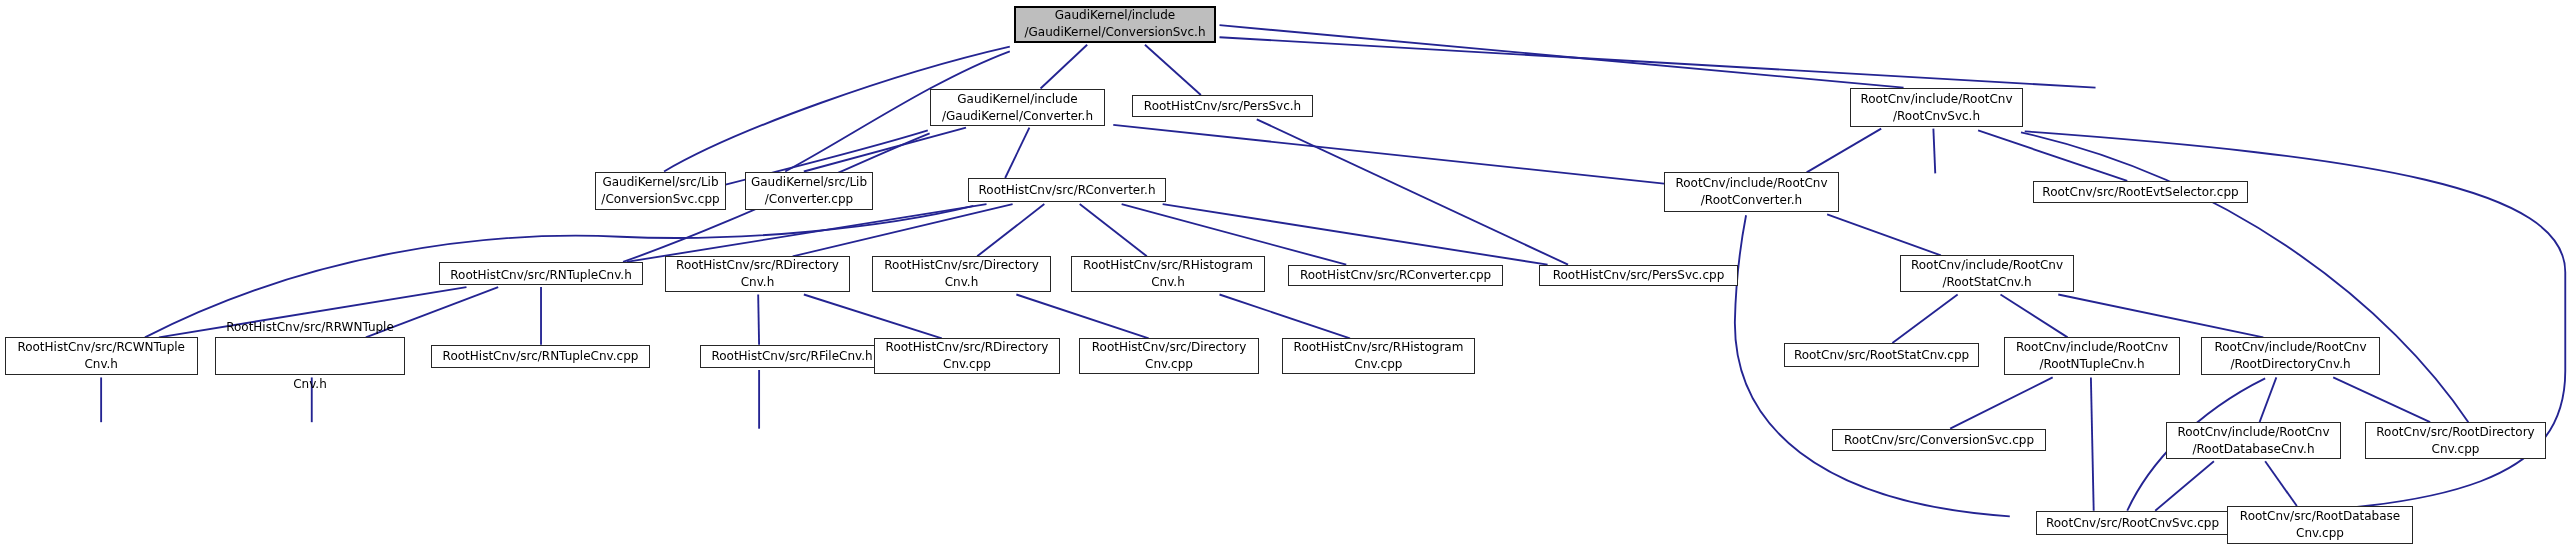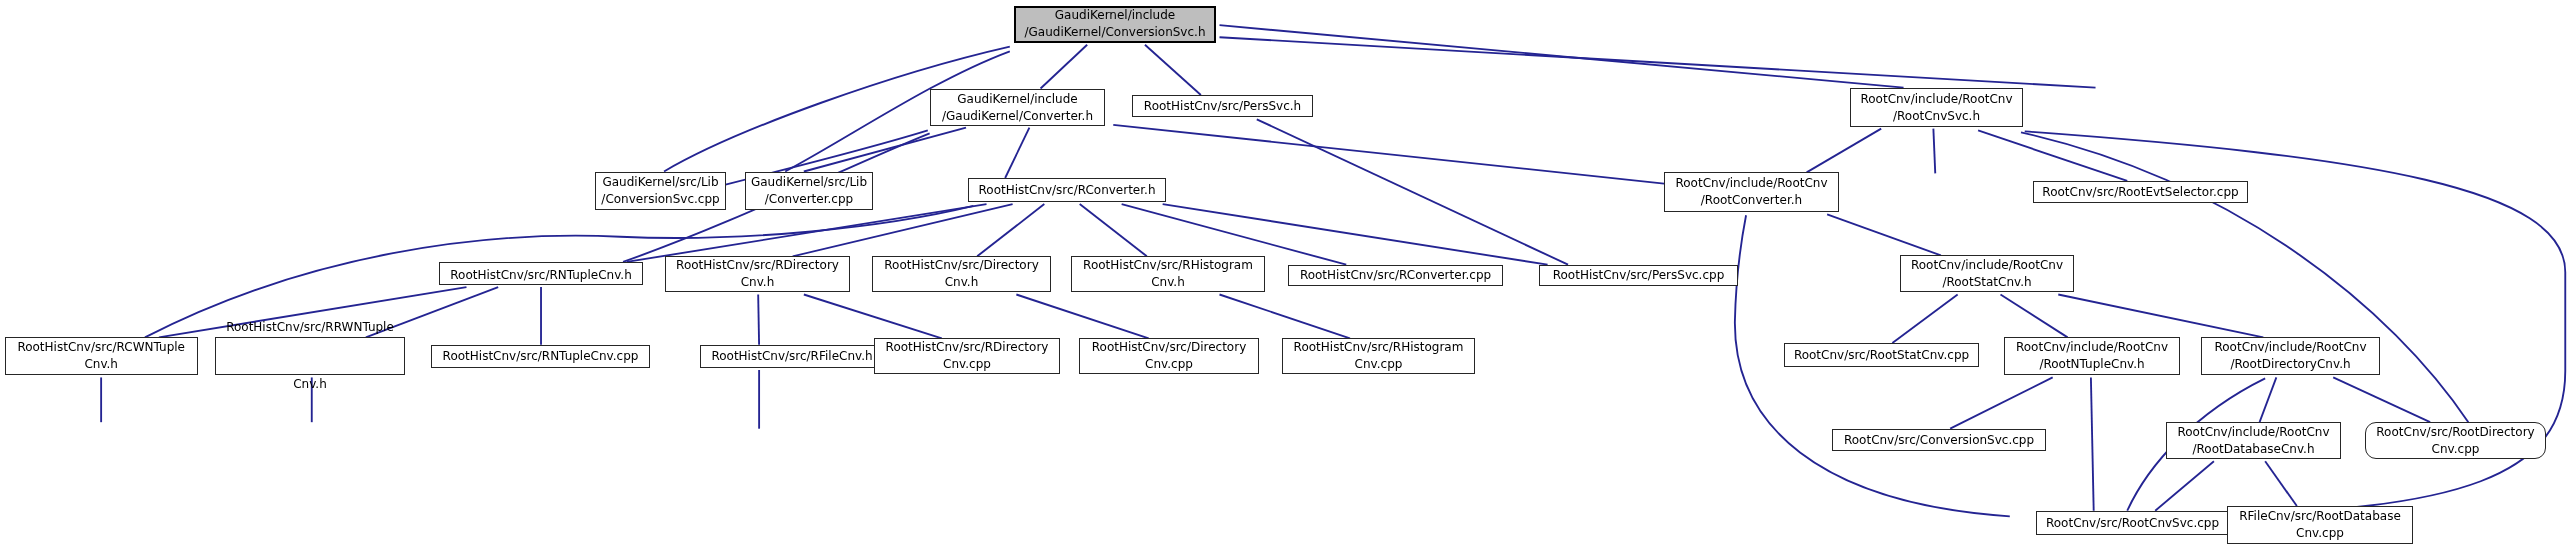--- a/index.html
+++ b/index.html
@@ -184,25 +184,25 @@
       <div class="lbl">RootCnv/include/RootCnv</div>
       <div class="lbl">/RootDirectoryCnv.h</div>
     </div>
     <div class="node" title="RootCnv/src/RootNTupleCnv.cpp" style="left: 1832px; top: 429px; width: 214px; height: 22.4px;">
       <div class="lbl">RootCnv/src/ConversionSvc.cpp</div>
     </div>
     <div class="node" title="RootCnv/include/RootCnv/RootDatabaseCnv.h" style="left: 2166px; top: 422px; width: 175px; height: 37px;">
       <div class="lbl">RootCnv/include/RootCnv</div>
       <div class="lbl">/RootDatabaseCnv.h</div>
     </div>
-    <div class="node" title="RootCnv/src/RootDirectoryCnv.cpp" style="left: 2365px; top: 422px; width: 181px; height: 37px; border-radius: 11px;">
+    <div class="node" title="RootCnv/src/RootDirectoryCnv.cpp" style="left: 2365px; top: 422px; width: 181px; height: 37px;">
       <div class="lbl">RootCnv/src/RootDirectory</div>
       <div class="lbl">Cnv.cpp</div>
     </div>
     <div class="node" title="RootCnv/src/RootCnvSvc.cpp" style="left: 2008px; top: 511px; width: 193px; height: 24px; margin-left: 28px;">
       <div class="lbl">RootCnv/src/RootCnvSvc.cpp</div>
     </div>
     <div class="node" title="RootCnv/src/RootDatabaseCnv.cpp" style="left: 2227px; top: 506px; width: 186px; height: 38px;">
-      <div class="lbl">RFileCnv/src/RootDatabase</div>
+      <div class="lbl">RootCnv/src/RootDatabase</div>
       <div class="lbl">Cnv.cpp</div>
     </div>
   </div>
 
 
 </body></html>

